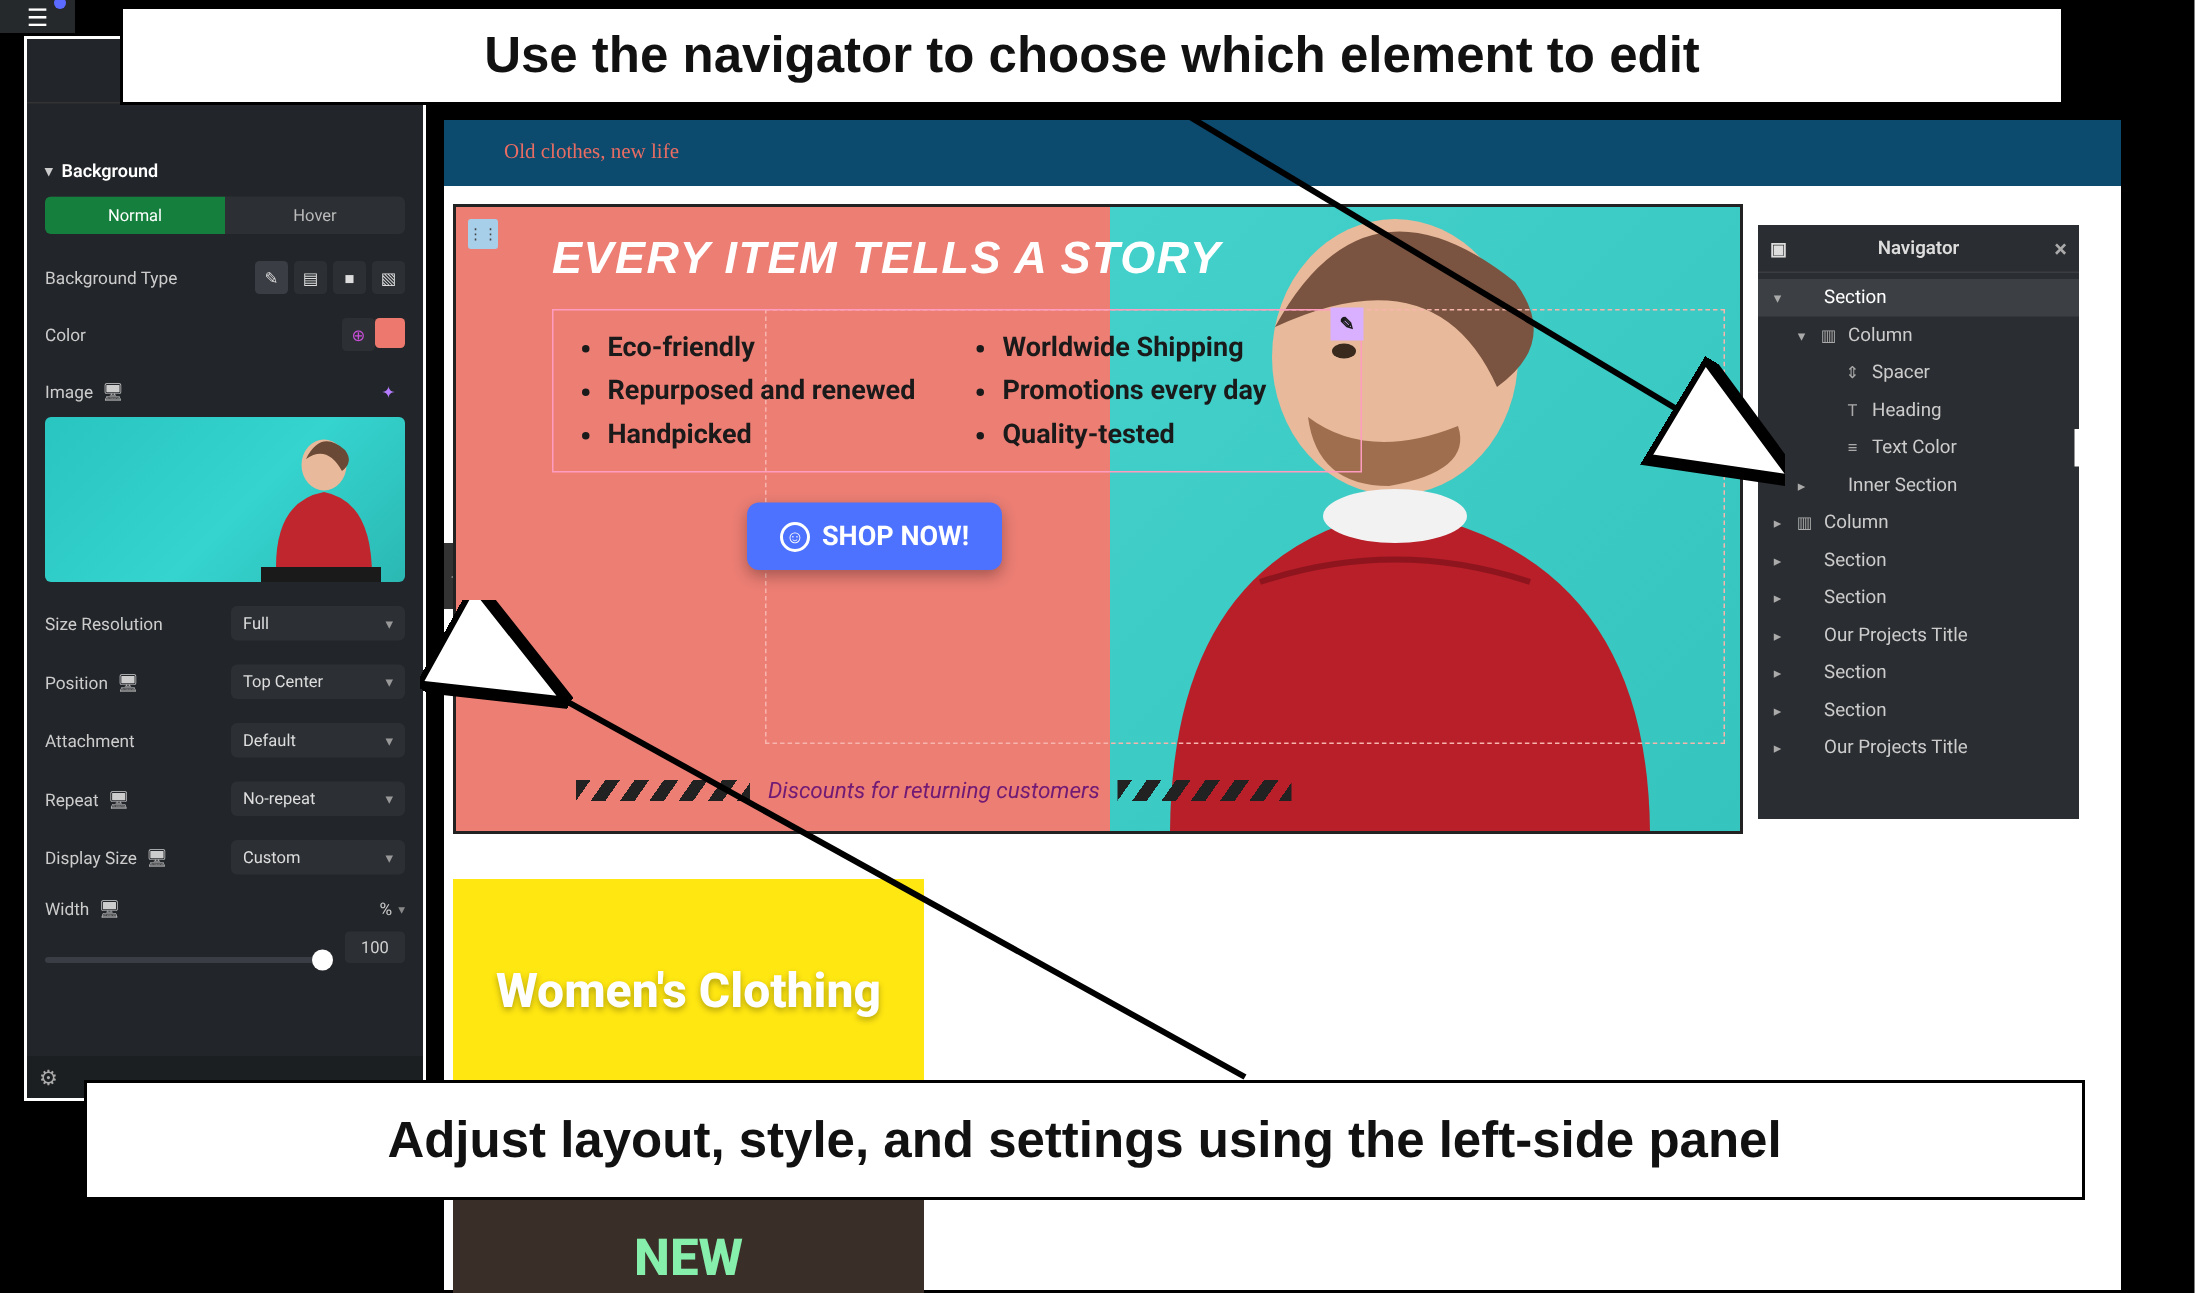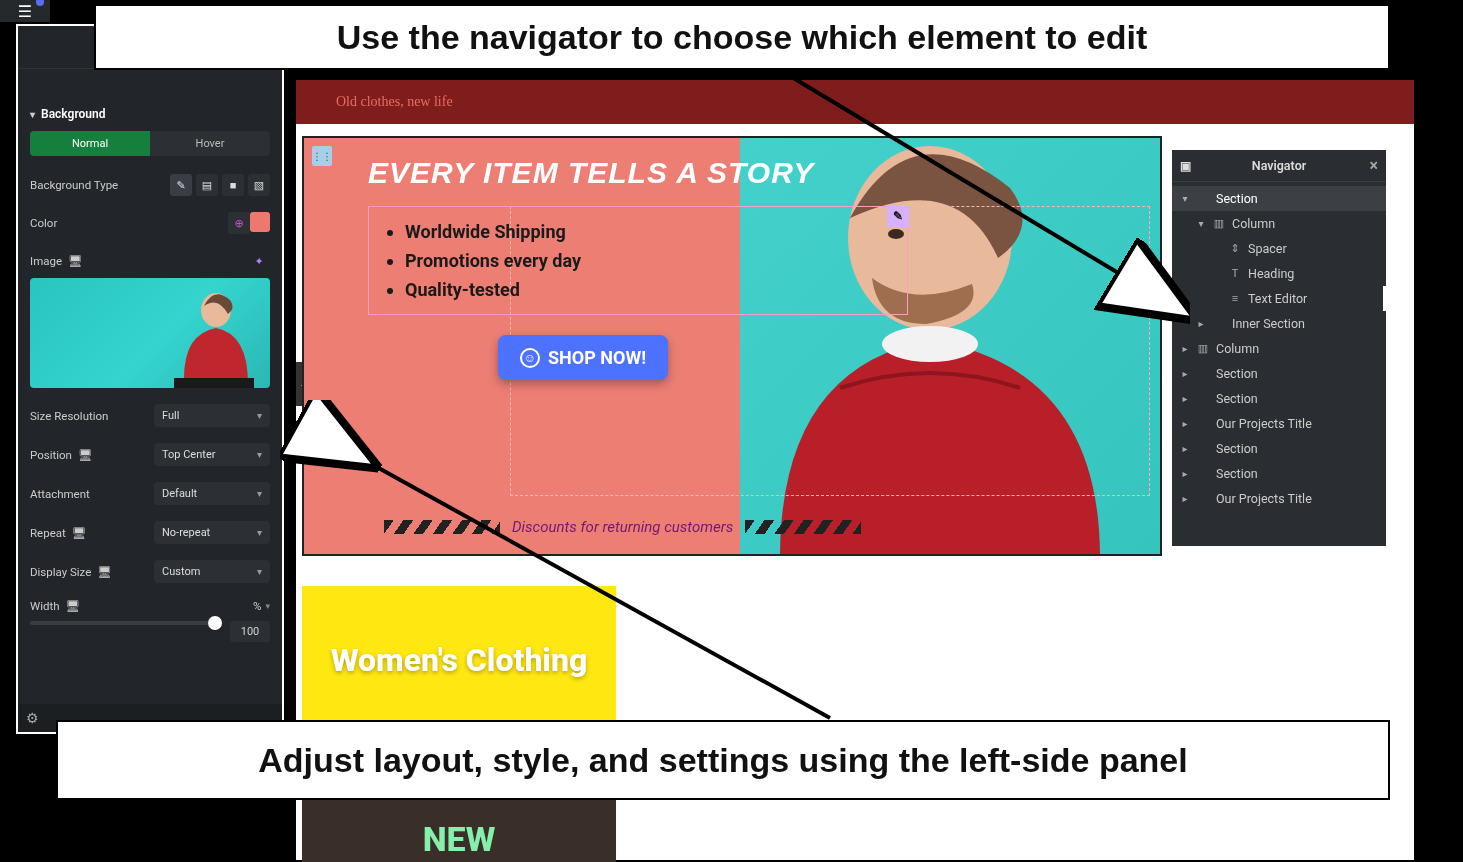--- a/index.html
+++ b/index.html
@@ -5,21 +5,21 @@
   * { box-sizing: border-box; margin: 0; padding: 0; font-family: -apple-system, BlinkMacSystemFont, "Segoe UI", Roboto, sans-serif; }
   body { background: #000; width: 1463px; height: 862px; overflow: hidden; position: relative; }
   
   
   .topbar { position: absolute; top: 0; left: 0; width: 50px; height: 22px; background: #26292c; display:flex; align-items:center; justify-content:center; }
   .hamburger { color:#fff; font-size:16px; cursor:pointer; }
   .topbar .dot { position:absolute; top:-2px; right:6px; width:8px;height:8px;border-radius:50%; background:#5c6bff;}
   
   
   .callout { position: absolute; background: #fff; border: 2px solid #000; font-family: "Arial Rounded MT Bold","Comic Sans MS",sans-serif; font-weight: 600; color: #111; display:flex; align-items:center; justify-content:center; z-index: 500; }
-  .callout-top { top: 4px; left: 94px; width: 1296px; height: 66px; font-size: 34px; }
+  .callout-top { top: 4px; left: 80px; width: 1296px; height: 66px; font-size: 34px; }
   .callout-bottom { top: 720px; left: 56px; width: 1334px; height: 80px; font-size: 34px; }
   
   
   .arrow { position:absolute; z-index:480; }
   
   
   .left-panel { position: absolute; top: 24px; left: 16px; width: 268px; height: 710px; background: #222529; border:2px solid #fff; color:#d1d1d1; font-size:12px; overflow:hidden; z-index:50;}
   .lp-tabs { display:flex; padding: 6px 10px 0 10px; justify-content:space-around; border-bottom:1px solid #333; }
   .lp-tab { display:flex; flex-direction:column; align-items:center; gap:2px; padding:4px 6px; color:#888; cursor:pointer; font-size:11px;}
   .lp-tab.active { color:#fff; }
@@ -31,29 +31,29 @@
   .row { display:flex; align-items:center; justify-content:space-between; padding:8px 12px; font-size:11.5px; color:#ccc;}
   .row .label { display:flex; align-items:center; gap:6px;}
   .icon-btns { display:flex; gap:0;}
   .icon-btn { width:22px; height:22px; background:#2c3034; display:flex; align-items:center; justify-content:center; border-radius:3px; margin-left:4px; cursor:pointer; color:#ddd; font-size:11px;}
   .icon-btn.brush{background:#3a3e44;}
   .color-swatch { width:20px;height:20px;border-radius:3px; }
   .img-preview { margin:4px 12px 8px 12px; height:110px; border-radius:4px; background:linear-gradient(135deg,#29c5c0 0%,#35d4cf 55%,#2bb8b3 100%); position:relative; overflow:hidden; cursor:pointer;}
   .img-preview .person { position:absolute; right:16px; bottom:-6px; }
   .select { background:#2c3034; border-radius:4px; padding:5px 8px; font-size:11px; color:#ddd; width:116px; display:flex; align-items:center; justify-content:space-between; cursor:pointer;}
   .select::after{content:"▾"; font-size:10px; color:#999; margin-left:6px;}
-  .slider-row { display:flex; align-items:flex-start; gap:8px; padding:6px 12px;}
+  .slider-row { display:flex; align-items:flex-end; gap:8px; padding:6px 12px;}
   .slider { flex:1; height:4px; background:#3a3e44; border-radius:2px; position:relative;}
   .slider .knob{ position:absolute; right:0; top:-5px; width:14px;height:14px;border-radius:50%; background:#fff;}
   .slider-val{ width:40px; text-align:center; background:#2c3034; border-radius:3px; padding:4px 0; font-size:11px;}
   .lp-footer{ position:absolute; bottom:0; left:0; right:0; height:28px; background:#1c1f22; display:flex; align-items:center; padding:0 8px; color:#aaa; font-size:14px;}
   
   
   .canvas { position:absolute; top:80px; left:296px; width:1118px; height:780px; background:#fff;}
-  .sitebar { position:absolute; top:0; left:0; right:0; height:44px; background:#7f1d1d; display:flex; align-items:center; padding:0 40px;}
+  .sitebar { position:absolute; top:0; left:0; right:0; height:44px; background:#0c4a6e; display:flex; align-items:center; padding:0 40px;}
   .sitebar .tagline{ color:#e96d63; font-size:14px; font-family:Georgia,serif;}
   
   .hero { position:absolute; top:56px; left:6px; width:860px; height:420px; border:2px solid #222; background:#ec7e74; overflow:hidden;}
   .hero-img-right{ position:absolute; top:0; right:0; width:420px; height:100%; background:linear-gradient(135deg,#44d1cb 0%,#35c4be 100%);}
   .hero .dash-outline{position:absolute; top:68px; right:10px; width:640px; height:290px; border:1px dashed #f7b5ad; }
   .hero-inner{ position:absolute; top:18px; left:64px; width:540px;}
   .hero-title{ font-family:"Arial Black",sans-serif; font-style:italic; font-weight:900; font-size:30px; color:#fff; letter-spacing:1px; margin-bottom:16px;}
   .bullets{ border:1px solid #ff9cc0; padding:14px 18px; display:flex; gap:40px; font-weight:700; font-size:18px; color:#1a1a1a; position:relative;}
   .bullets .pencil{ position:absolute; top:-2px; right:-2px; width:22px;height:22px; background:#d9b0ff; display:flex;align-items:center;justify-content:center; font-size:12px; cursor:pointer;}
   .bullets ul{ list-style:disc; padding-left:18px; display:flex; flex-direction:column; gap:8px;}
@@ -236,20 +236,25 @@
           </g>
         </svg>
       </div>
     </div>
     <div class="dash-outline"></div>
     <div class="hero-inner">
       <div class="hero-title">EVERY ITEM TELLS A STORY</div>
       <div class="bullets">
         <div class="pencil">✎</div>
         <ul>
+          <li>Eco-friendly</li>
+          <li>Repurposed and renewed</li>
+          <li>Handpicked</li>
+        </ul>
+        <ul>
           <li>Worldwide Shipping</li>
           <li>Promotions every day</li>
           <li>Quality-tested</li>
         </ul>
       </div>
       <button class="shop-btn">
         <span class="smile">☺</span>
         <span>SHOP NOW!</span>
       </button>
     </div>
@@ -297,21 +302,21 @@
         <span>Spacer</span>
       </div>
       <div class="nav-item" style="padding-left: 40px;">
         <span class="caret"></span>
         <span class="ico">T</span>
         <span>Heading</span>
       </div>
       <div class="nav-item" style="padding-left: 40px; border-right: 3px solid rgb(255, 255, 255);">
         <span class="caret"></span>
         <span class="ico">≡</span>
-        <span>Text Editor</span>
+        <span>Text Color</span>
       </div>
       <div class="nav-item" style="padding-left: 24px;">
         <span class="caret">▸</span>
         <span class="ico"></span>
         <span>Inner Section</span>
       </div>
       <div class="nav-item" style="padding-left: 8px;">
         <span class="caret">▸</span>
         <span class="ico">▥</span>
         <span>Column</span>

